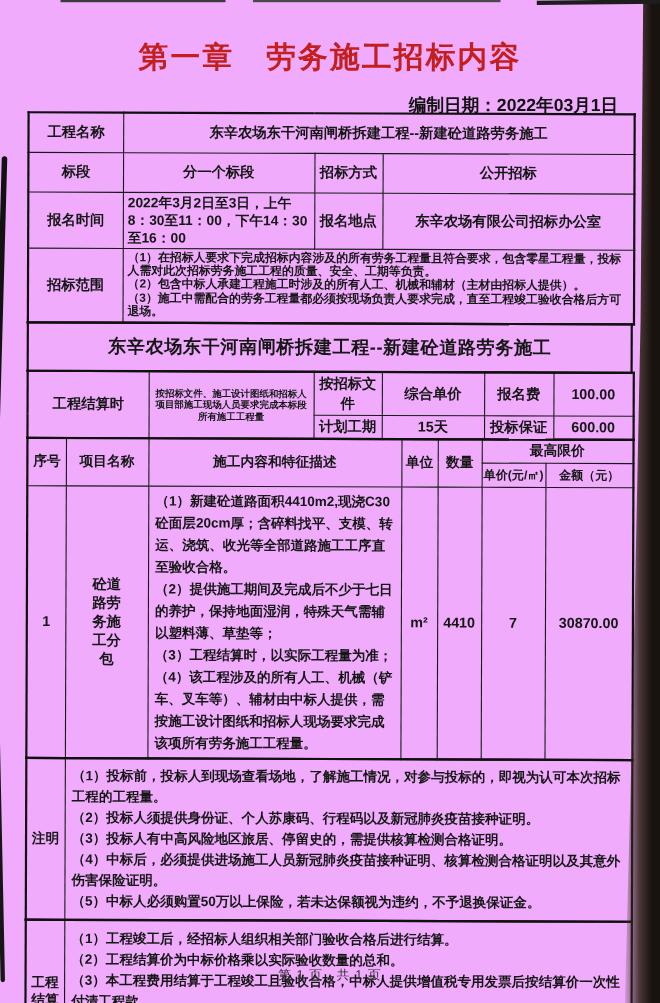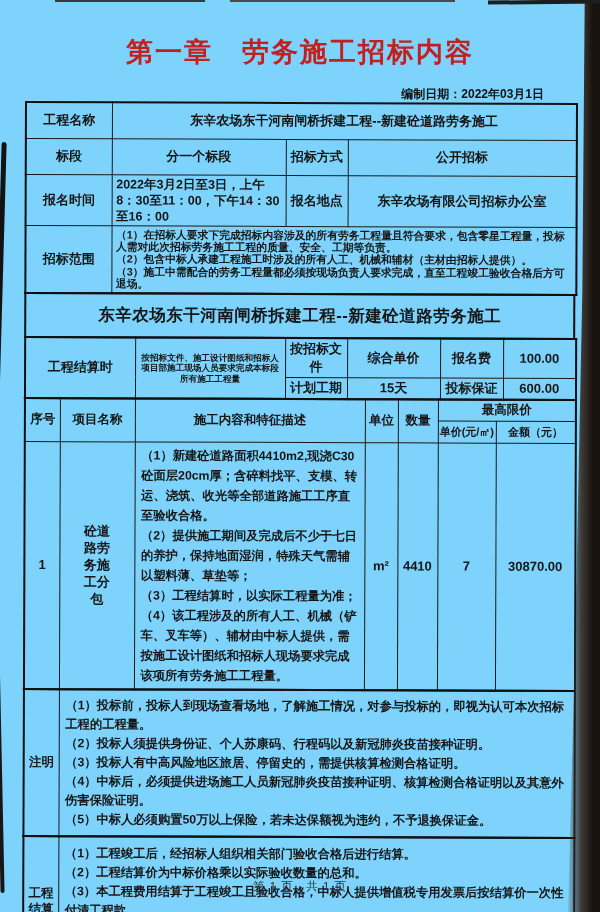--- a/index.html
+++ b/index.html
@@ -1,30 +1,30 @@
 <!DOCTYPE html>
 <html><head>
 <meta charset="utf-8">
 <style>
   html,body{margin:0;padding:0;background:#ffffff;}
-  .sheet{position:relative;width:600px;height:912px;background:#7dd3fc;overflow:hidden;
+  .sheet{position:relative;width:600px;height:912px;background:#f0abfc;overflow:hidden;
          font-family:"Liberation Sans","DejaVu Sans",sans-serif;color:#161616;}
   
   .edge-right{position:absolute;top:0;right:0;width:34px;height:100%;z-index:5;pointer-events:none;
     background:linear-gradient(to right, rgba(60,45,35,0), rgba(56,42,32,.9) 45%, #191310 78%);
     clip-path:polygon(55% 0,100% 0,100% 100%,6% 100%,26% 72%,48% 32%);}
   .edge-top-a{position:absolute;left:55px;top:0;width:150px;height:2px;background:#3a3a3a;z-index:5;}
   .edge-top-b{position:absolute;left:230px;top:0;width:225px;height:2px;background:#4a4a4a;z-index:5;}
   .edge-top-c{position:absolute;left:488px;top:0;width:112px;height:4px;background:#1d1d1d;z-index:6;transform:rotate(-.6deg);}
   .edge-left-a{position:absolute;left:-2px;top:142px;width:5px;height:262px;background:#121212;border-radius:3px;transform:rotate(1.6deg);z-index:5;}
   .edge-left-b{position:absolute;left:-2px;top:648px;width:4px;height:245px;background:#161616;border-radius:3px;transform:rotate(-1.2deg);z-index:5;}
   
   .title{position:absolute;left:0;top:34px;width:100%;text-align:center;
          font-size:27px;font-weight:bold;letter-spacing:2px;color:#c41f1f;}
-  .dateline{position:absolute;right:56px;top:86px;font-size:12px;font-weight:bold;color:#111;}
+  .dateline{position:absolute;right:38px;top:86px;font-size:16px;font-weight:bold;color:#111;}
   
   .tbl-stack{position:absolute;left:25px;top:102px;width:551px;transform:rotate(.2deg);transform-origin:50% 0;}
   table{border-collapse:collapse;table-layout:fixed;width:551px;border:2px solid #101010;margin-top:-2px;}
   table.first{margin-top:0;}
   td{border:1.5px solid #1a1a1a;padding:1px 4px;font-size:13px;vertical-align:middle;overflow:hidden;}
   .lab{text-align:center;font-weight:bold;}
   .ctr{text-align:center;}
   .small-lines{font-size:10.8px;line-height:12.4px;font-weight:600;padding:2px 4px;}
   .body-lines{font-size:12.3px;line-height:19px;font-weight:600;padding:3px 6px;vertical-align:top;}
   .banner-cell{height:40px;text-align:center;font-weight:bold;font-size:16.5px;letter-spacing:.5px;}

